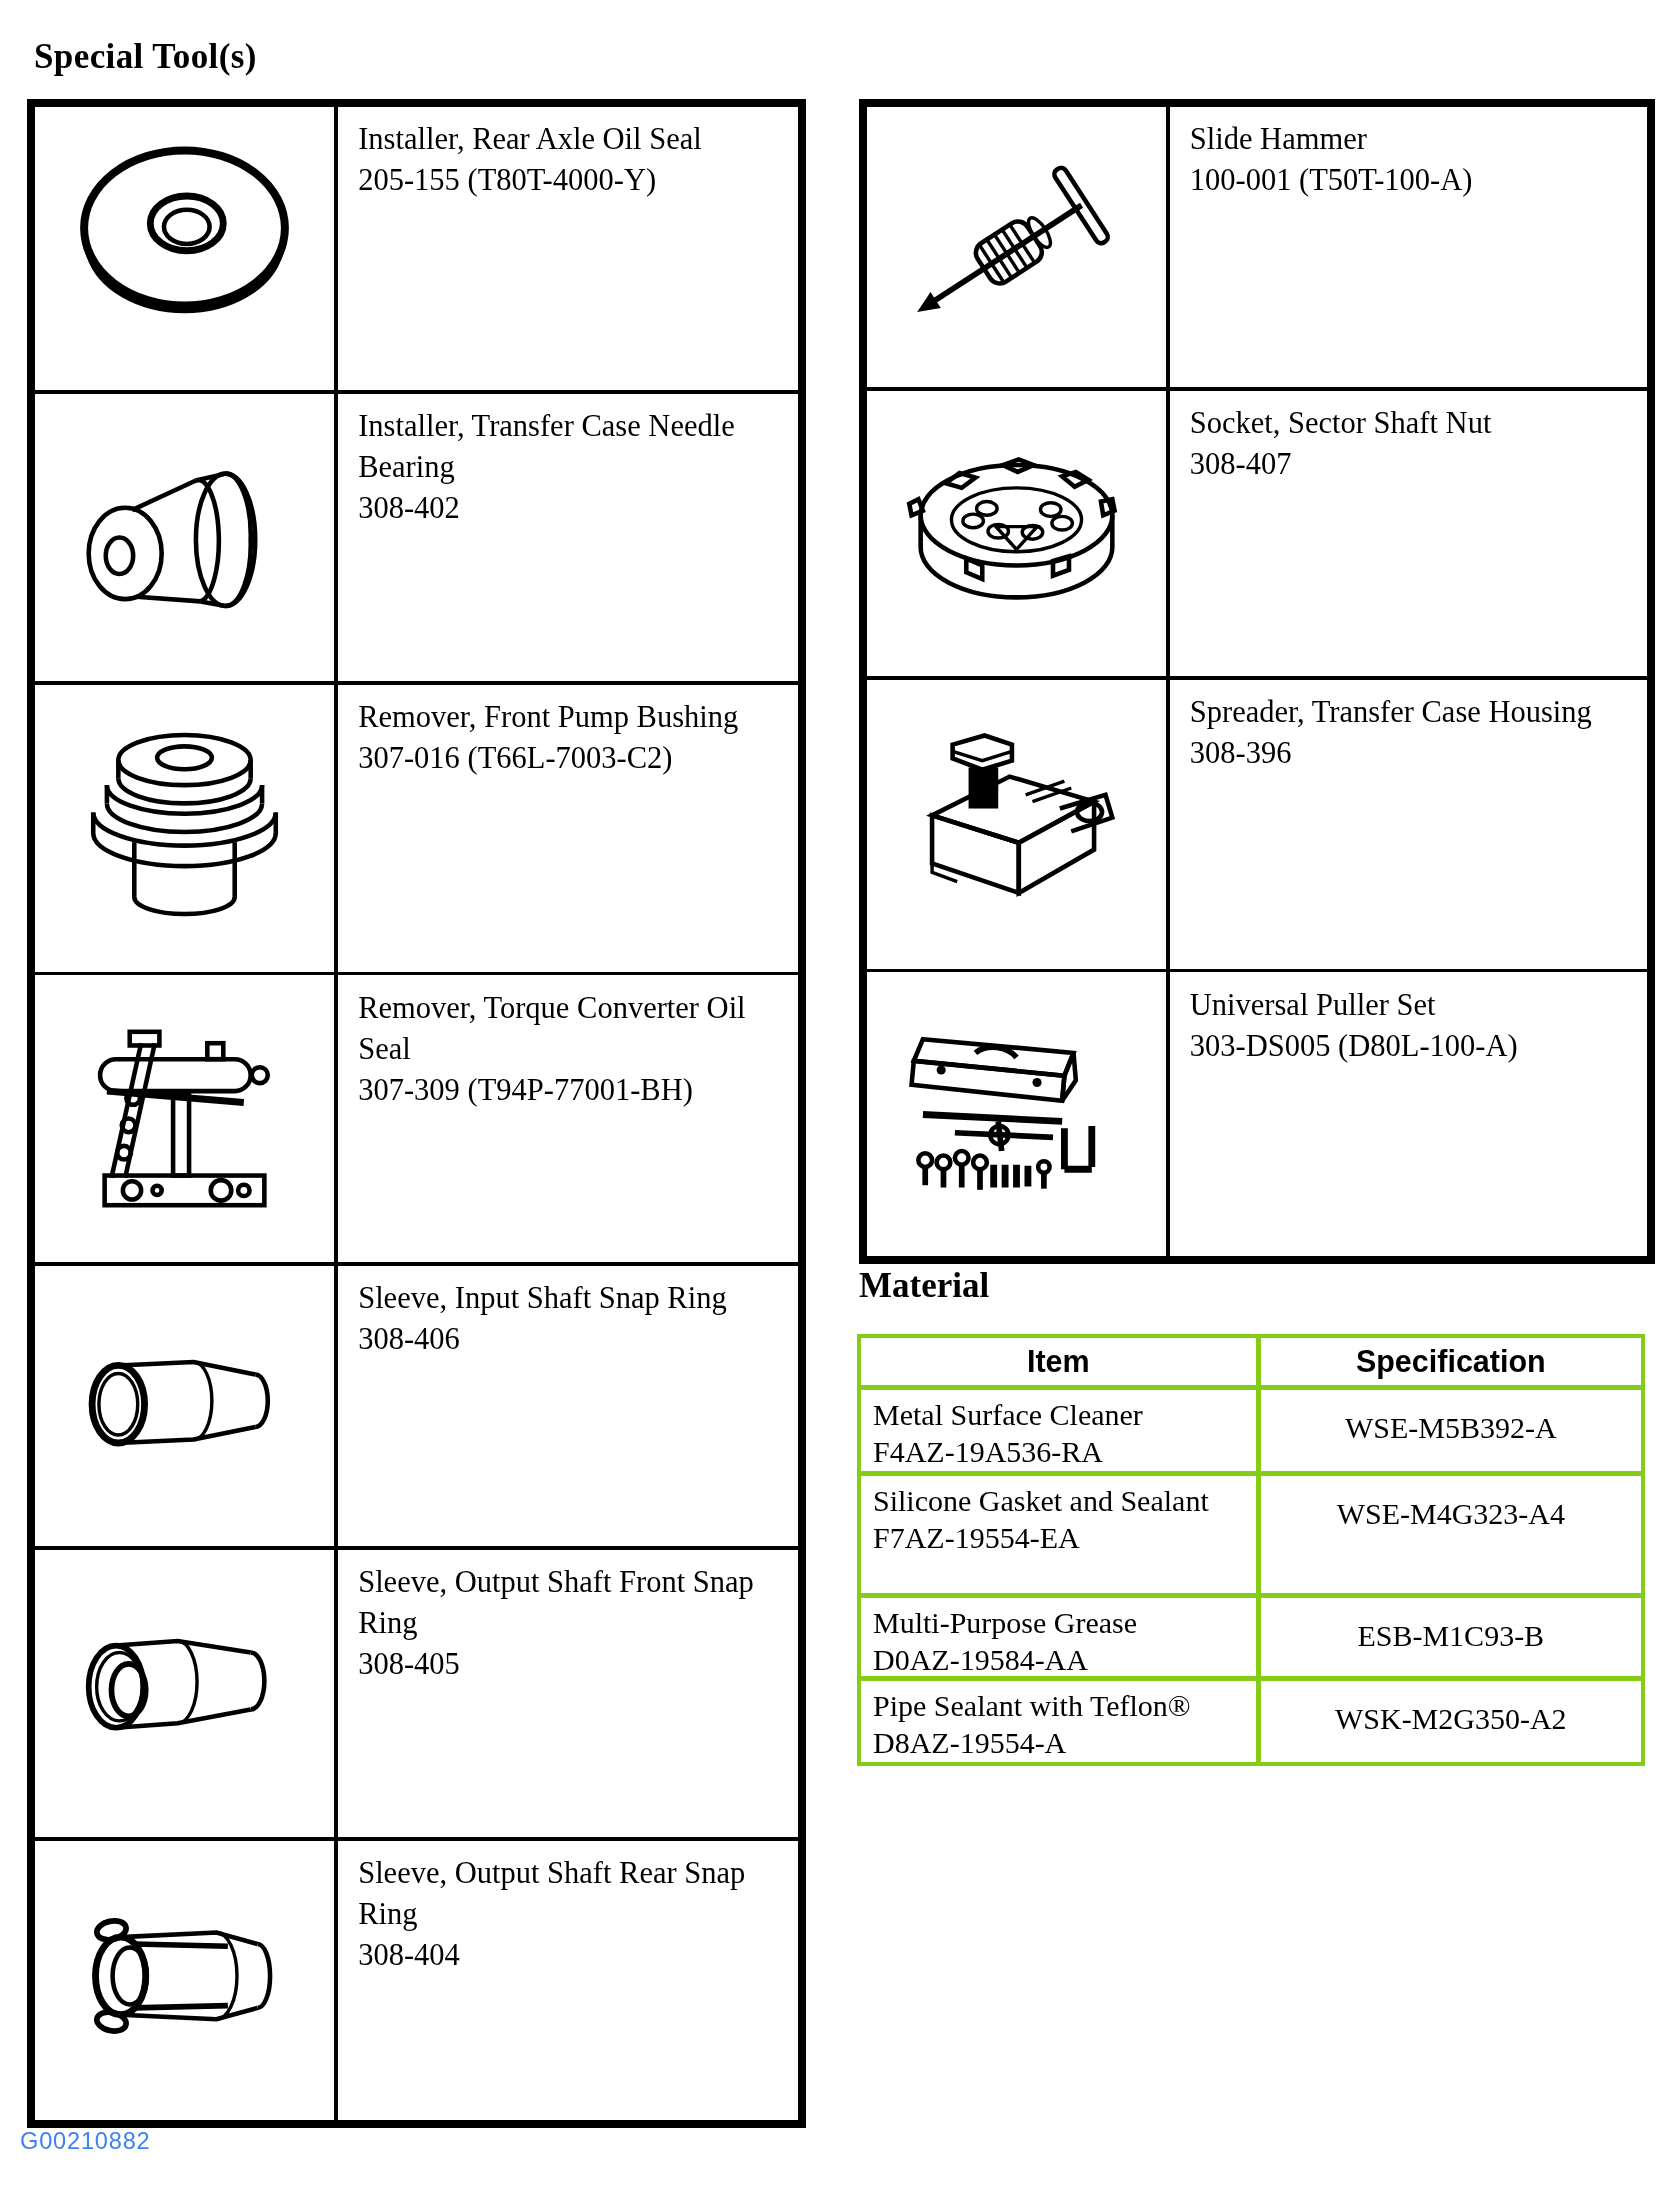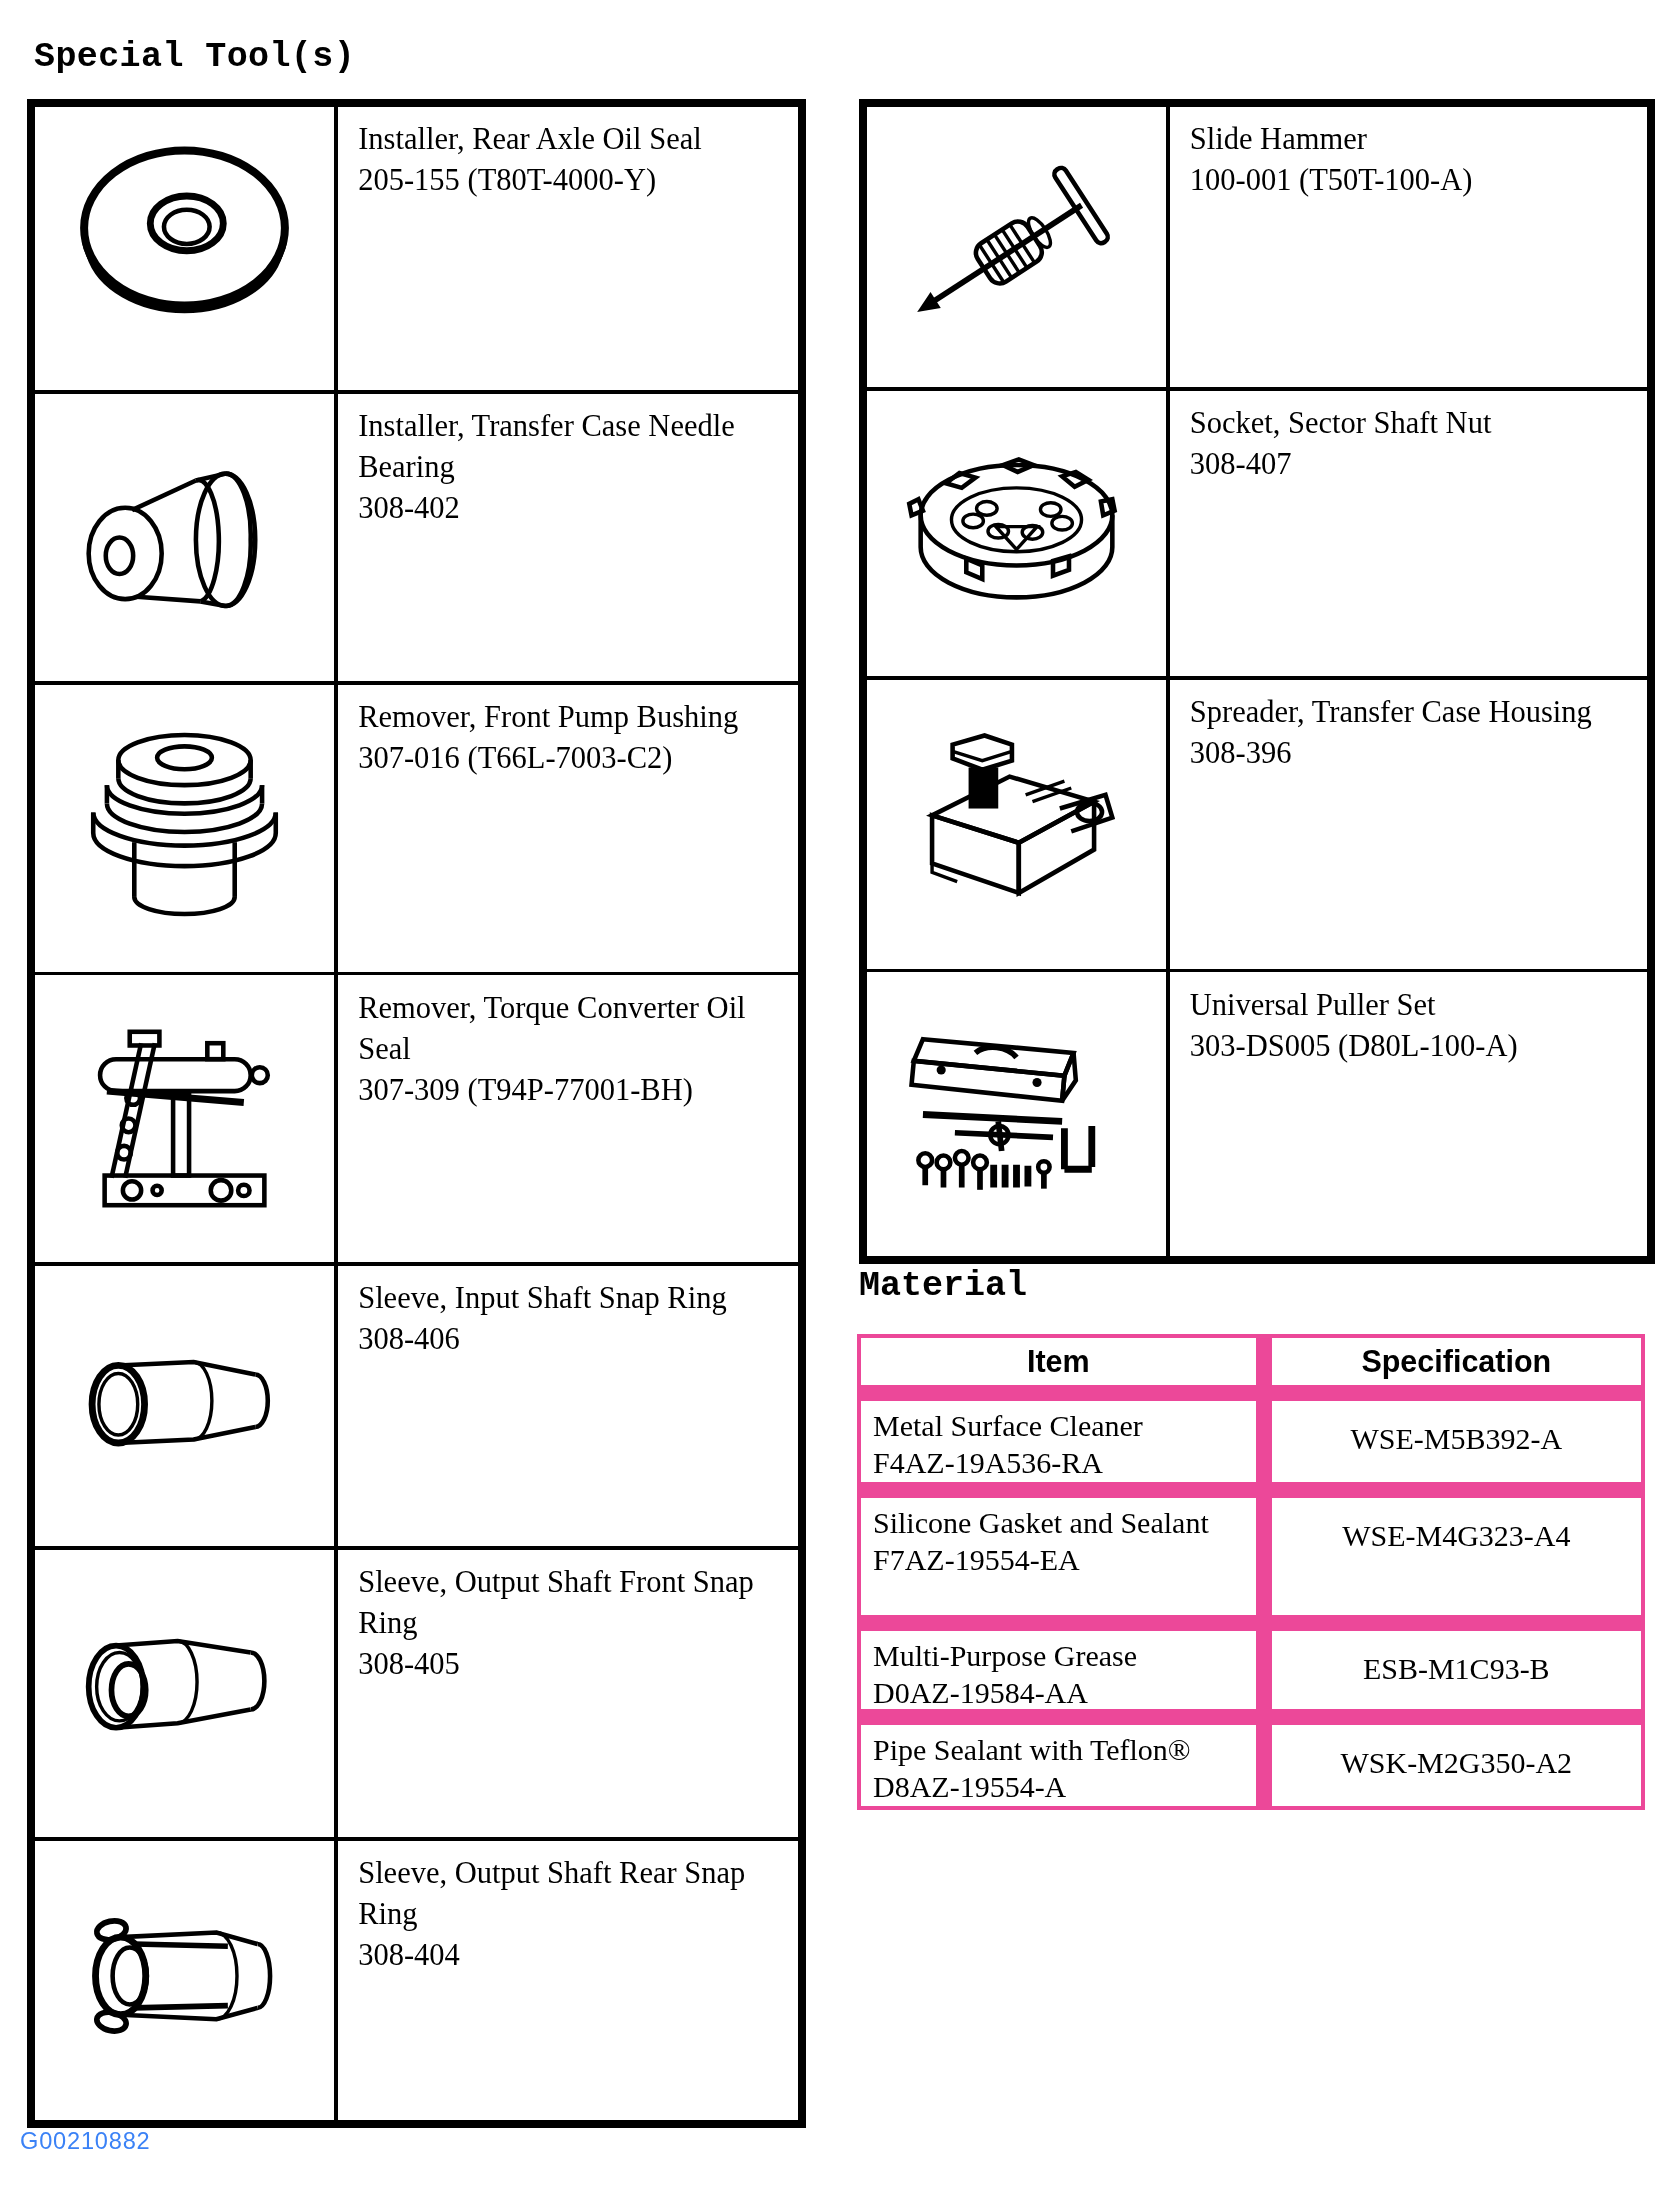--- a/index.html
+++ b/index.html
@@ -1,37 +1,37 @@
 <!DOCTYPE html>
 <html style="font-size:12.2px"><head>
 <meta charset="utf-8">
 <style>
   html,body{margin:0;padding:0;background:#fff;}
   .page{position:relative;width:1661px;height:2205px;background:#ffffff;color:#000;
         font-family:"Liberation Serif",serif;overflow:hidden;}
-  .sans{font-family:Liberation Mono, monospace;font-weight:bold;}
+  .sans{font-family:Liberation Serif, serif;font-weight:bold;}
   .page-title{position:absolute;left:34px;top:37px;font-size:35px;letter-spacing:0.4px;}
   .mat-title{position:absolute;left:859px;top:1266px;font-size:35px;}
 
   
   .tool-table{position:absolute;background:#000;display:grid;padding:8px;gap:3.8px;}
   .tool-table.left{left:27.4px;top:99px;width:763px;
       grid-template-columns:299px 1fr;
       grid-template-rows:283px 287px 287px 287px 280px 287px 279px;}
   .tool-table.right{left:859px;top:99px;width:780px;
       grid-template-columns:299px 1fr;
       grid-template-rows:280px 285px 289px 284px;}
   .cell{background:#fff;overflow:hidden;}
   .illus{display:flex;align-items:center;justify-content:center;}
   .desc{padding:12.2px 15.2px 0 20px;font-size:30.5px;line-height:41px;}
   .desc .code{white-space:nowrap;}
 
   
-  .mat-table{position:absolute;left:857px;top:1334px;width:780px;background:#ec4899;
-      display:grid;grid-template-columns:395px 1fr;padding:3.8px;gap:16px;
+  .mat-table{position:absolute;left:857px;top:1334px;width:780px;background:#84cc16;
+      display:grid;grid-template-columns:395px 1fr;padding:3.8px;gap:5px;
       grid-template-rows:47px 81px 117px 78px 81px;}
   .mat-header{display:flex;align-items:center;justify-content:center;
       font-family:"Liberation Sans",sans-serif;font-weight:bold;font-size:30.5px;}
   .mat-item{padding:6.1px 10.7px 0 12.2px;font-size:30px;line-height:37px;}
   .mat-spec{padding-top:21px;text-align:center;font-size:30px;}
 
   .footer-code{position:absolute;left:20px;top:2128px;
       font-family:"Liberation Sans",sans-serif;font-size:23.6px;color:#3b82f6;letter-spacing:0.8px;}
   svg{display:block;}
 </style>

